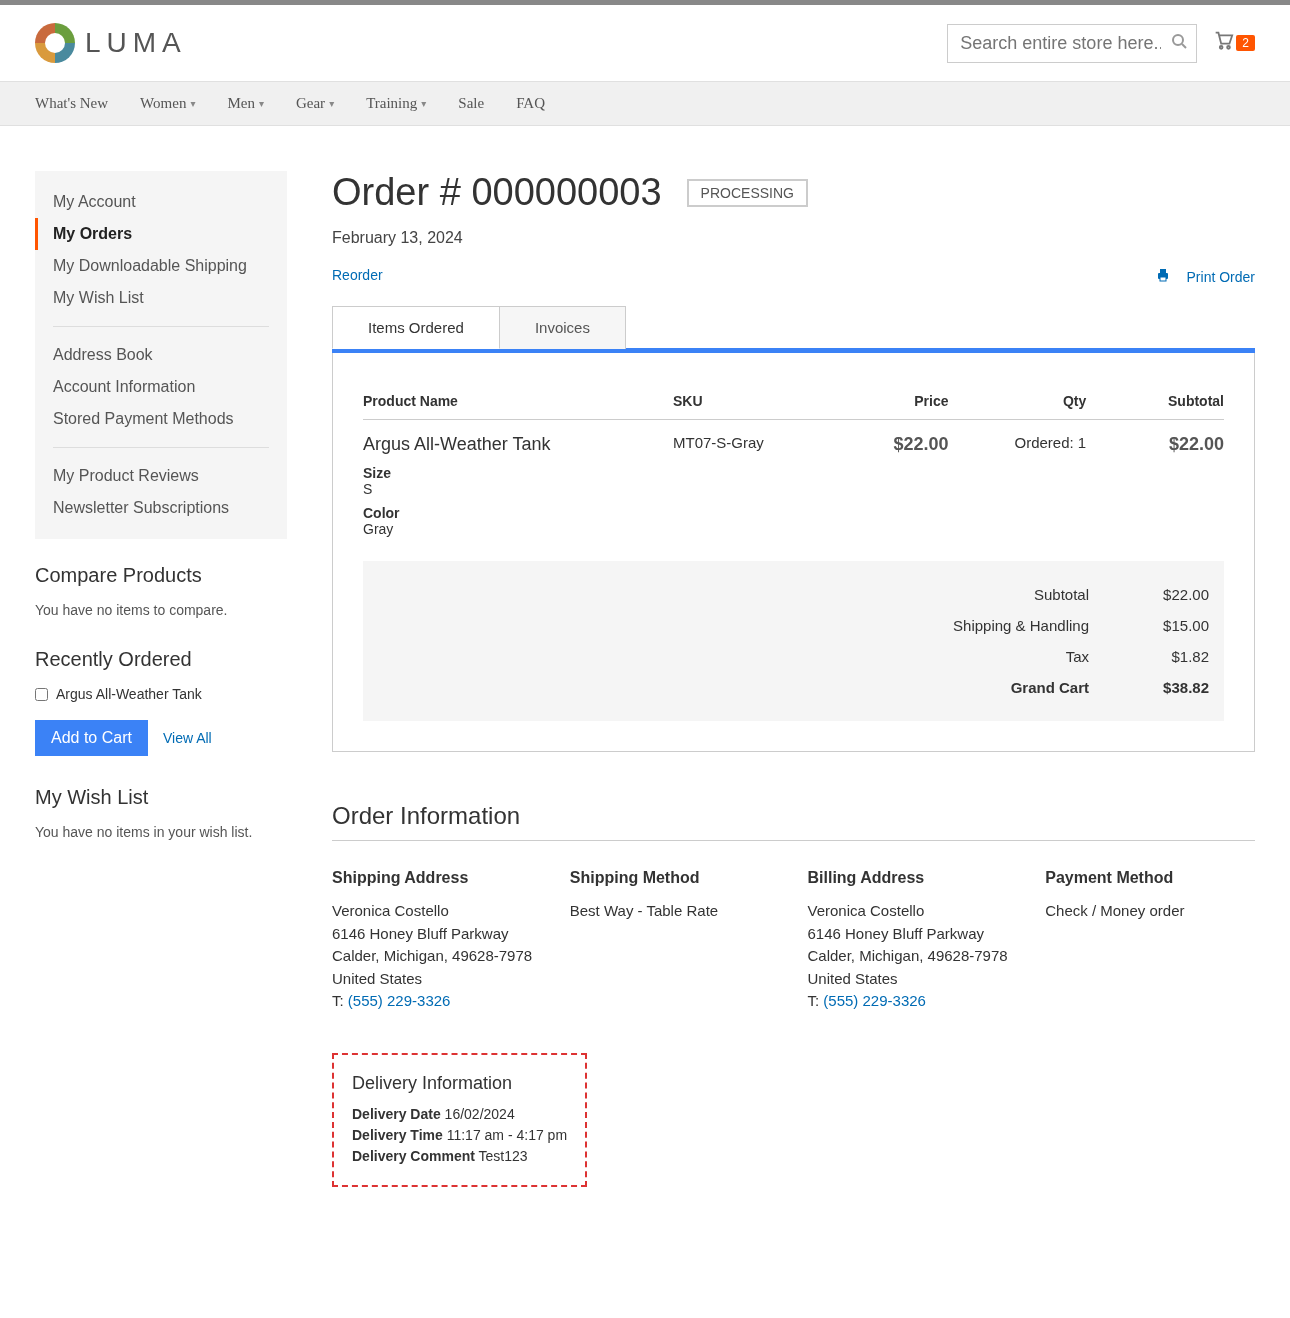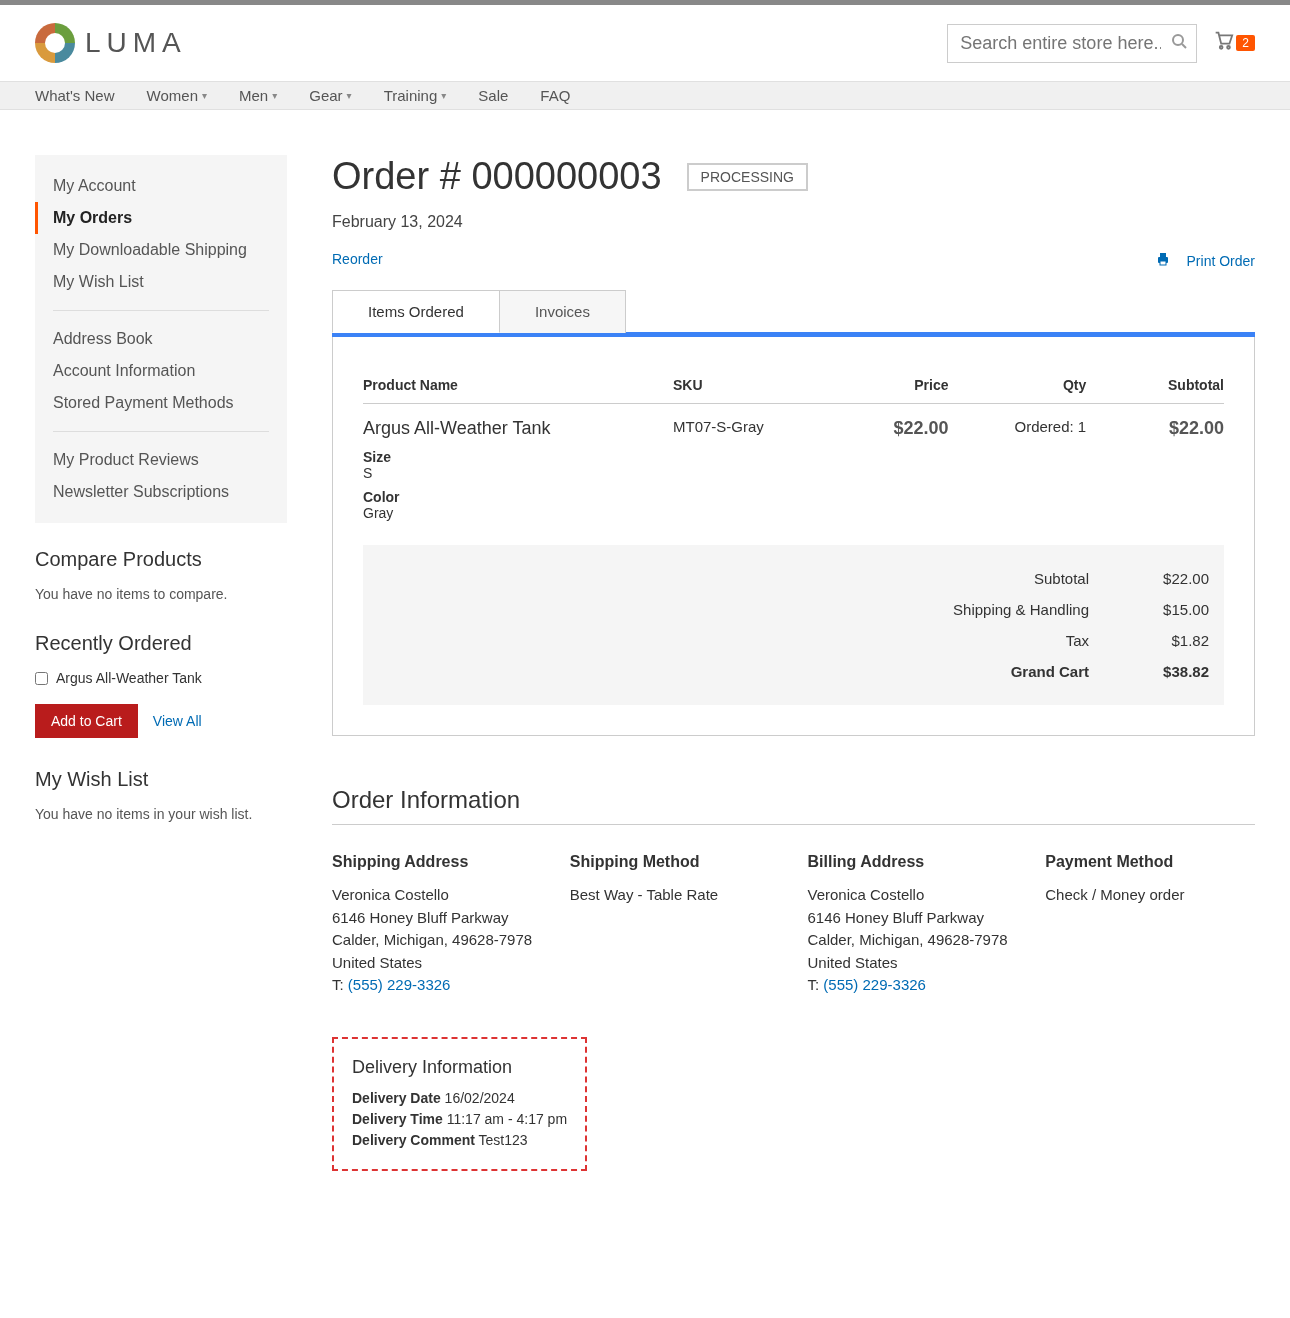--- a/index.html
+++ b/index.html
@@ -13,34 +13,34 @@
 .logo-text { font-size: 28px; font-weight: 400; letter-spacing: 6px; color: #555; }
 .header-right { display: flex; align-items: center; gap: 15px; }
 .search-box { position: relative; }
 .search-input { width: 250px; padding: 8px 35px 8px 12px; border: 1px solid #ccc; font-size: 18px; }
 .search-icon { position: absolute; right: 10px; top: 50%; transform: translateY(-50%); color: #888; font-size: 16px; }
 .cart { position: relative; display: flex; align-items: center; cursor: pointer; }
 .cart-icon { font-size: 22px; color: #555; }
 .cart-count { background: #ff5501; color: #fff; font-size: 12px; padding: 1px 6px; margin-left: 2px; border-radius: 2px; }
 .nav-bar { background: #f0f0f0; border-top: 1px solid #e0e0e0; border-bottom: 1px solid #e0e0e0; }
 .nav-inner { max-width: 1280px; margin: 0 auto; padding: 0 30px; display: flex; }
-.nav-item { padding: 5px 16px; font-size: 15px; color: #555; cursor: pointer; display: flex; align-items: center; gap: 4px; }
+.nav-item { padding: 13px 16px; font-size: 15px; color: #555; cursor: pointer; display: flex; align-items: center; gap: 4px; font-family: Liberation Serif, serif; }
 .nav-item:first-child { padding-left: 0; }
 .chev { font-size: 10px; color: #888; }
 .main-wrap { max-width: 1280px; margin: 0 auto; padding: 45px 30px 60px 30px; display: flex; gap: 45px; }
 .sidebar { width: 252px; flex-shrink: 0; }
 .sidemenu { background: #f5f5f5; padding: 15px 0; margin-bottom: 25px; }
 .sidemenu-item { padding: 7px 18px; font-size: 16px; color: #555; cursor: pointer; }
 .sidemenu-item.active { font-weight: 700; color: #222; border-left: 3px solid #ff5501; padding-left: 15px; }
 .sidemenu-sep { margin: 12px 18px; border-top: 1px solid #ddd; }
 .side-block { margin-bottom: 30px; }
 .side-title { font-size: 20px; font-weight: 400; color: #333; margin-bottom: 15px; }
 .side-text { font-size: 14px; color: #555; }
 .recent-row { display: flex; align-items: center; gap: 8px; margin-bottom: 18px; font-size: 14px; }
-.btn-blue { background: #b91c1c; color: #fff; border: none; padding: 9px 16px; font-size: 14px; cursor: pointer; }
+.btn-blue { background: #3b82f6; color: #fff; border: none; padding: 9px 16px; font-size: 16px; cursor: pointer; }
 .link-blue { color: #006bb4; font-size: 14px; cursor: pointer; }
 .content { flex: 1; min-width: 0; }
 .title-row { display: flex; align-items: center; gap: 25px; margin-bottom: 15px; }
 .page-title { font-size: 38px; font-weight: 400; color: #333; }
 .status-badge { border: 2px solid #ccc; padding: 4px 12px; font-size: 14px; color: #555; }
 .order-date { font-size: 16px; color: #444; margin-bottom: 20px; }
 .action-row { display: flex; justify-content: space-between; margin-bottom: 20px; font-size: 14px; }
 .print-link { display: flex; align-items: center; gap: 16px; color: #006bb4; cursor: pointer; }
 .tabs { display: flex; border-bottom: 5px solid #3b82f6; }
 .tab { padding: 12px 35px; font-size: 15px; color: #555; cursor: pointer; border: 1px solid #ccc; border-bottom: none; margin-bottom: -1px; background: #f6f6f6; }

